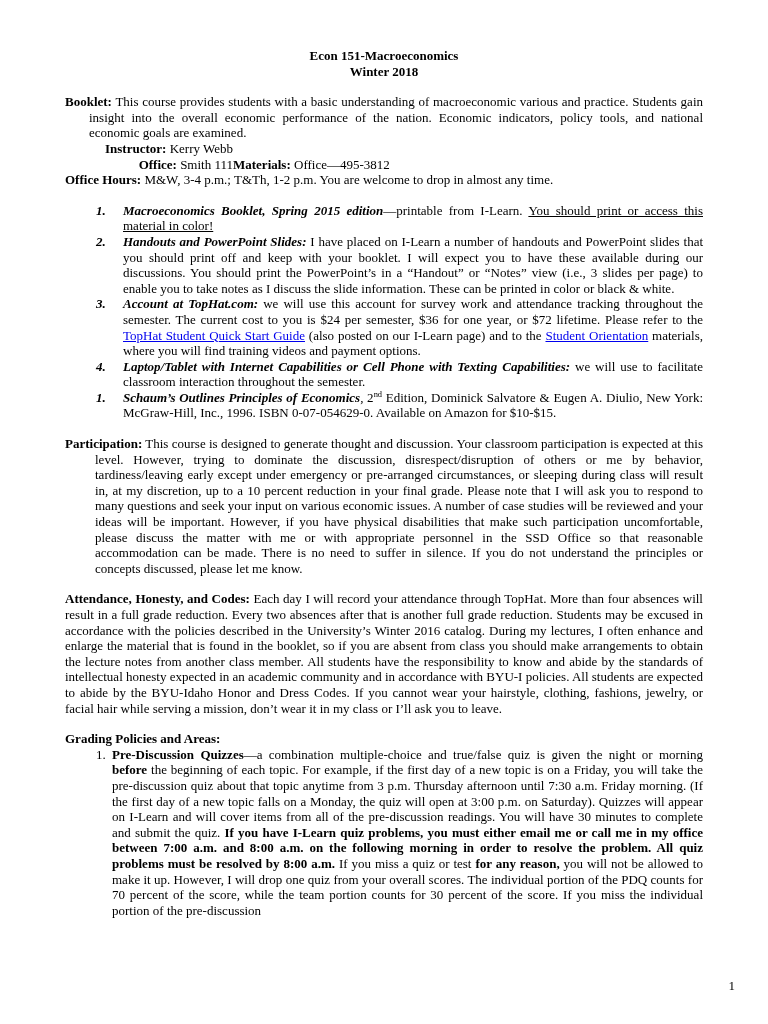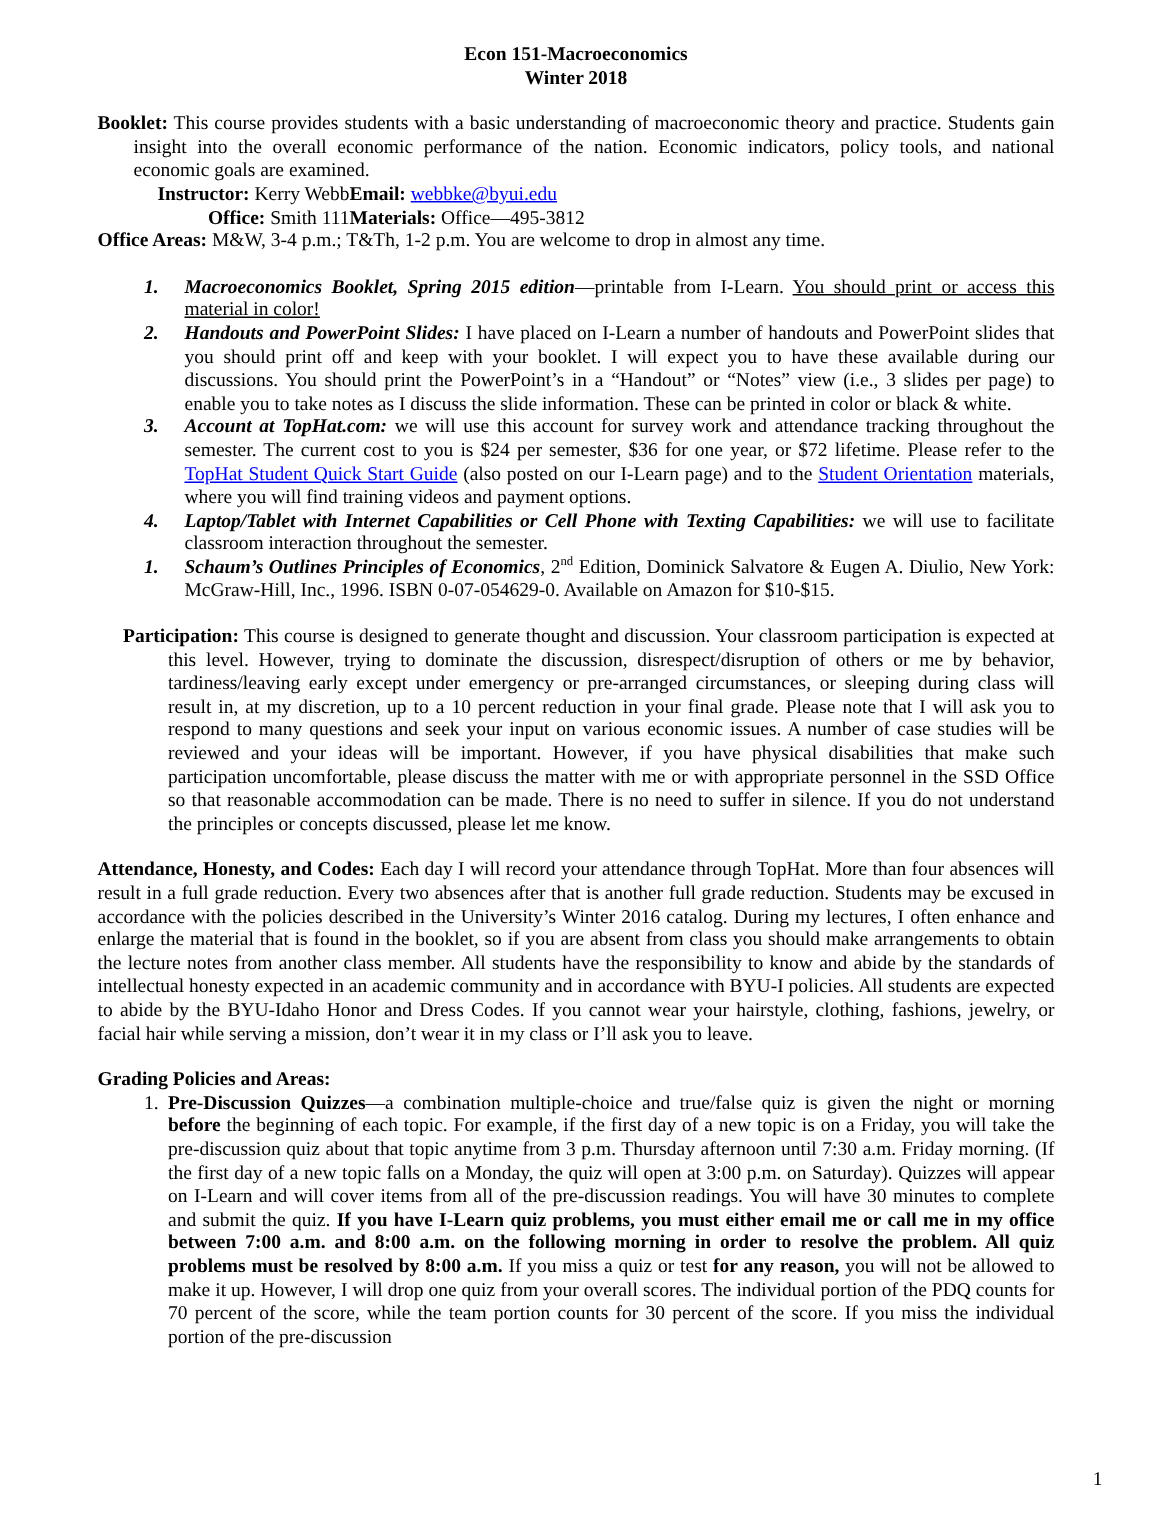--- a/index.html
+++ b/index.html
@@ -7,28 +7,28 @@
   .page {
     position: relative;
     width: 768px;
     height: 1024px;
     margin: 0 auto;
     background: #ffffff;
     color: #000000;
     font-family: "Liberation Serif", "DejaVu Serif", serif;
     font-size: 13px;
     line-height: 1.2;
-    padding: 28px 65px 0 65px;
+    padding: 48px 65px 0 65px;
     overflow: hidden;
   }
   .title { text-align: center; font-weight: bold; }
   .para { }
   .justify { text-align: justify; }
   .hang24 { padding-left: 24px; text-indent: -24px; }
-  .hang30 { padding-left: 30px; text-indent: -30px; margin-left: 17px; }
+  .hang30 { padding-left: 30px; text-indent: -30px; }
   .spacer { height: 15px; }
   .tabline { display: flex; }
   .tab-left { flex: none; width: 168px; text-align: right; }
   .tab-right { flex: 1; }
   .li { display: flex; margin-left: 31px; }
   .li .num { flex: none; }
   .list-a .num { width: 27px; }
   .list-b .num { width: 16px; }
   .li .libody { flex: 1; text-align: justify; }
   .b { font-weight: bold; }
@@ -39,30 +39,29 @@
   .page-number { position: absolute; right: 33px; bottom: 30px; }
 </style>
 </head>
 <body>
 
 <div class="page">
   <div class="title">Econ 151-Macroeconomics</div>
   <div class="title">Winter 2018</div>
   <div id="doc-body">
       <div class="spacer"></div>
-      <div class="para justify hang24"><span class="b">Booklet:</span><span>  This course provides students with a basic understanding of macroeconomic theory and practice.  Students gain insight into the overall economic performance of the nation.  Economic indicators, policy tools, and national economic goals are examined.</span></div>
+      <div class="para justify hang24"><span class="b">Booklet:</span><span>  This course provides students with a basic understanding of macroeconomic various and practice.  Students gain insight into the overall economic performance of the nation.  Economic indicators, policy tools, and national economic goals are examined.</span></div>
       <div class="tabline">
         <span class="tab-left"><span class="b">Instructor:</span><span>  Kerry Webb</span></span>
-        <span class="tab-right"><span class="b">Email:</span><span> </span><a href="#" class="link">webbke@byui.edu</a></span>
       </div>
       <div class="tabline">
         <span class="tab-left"><span class="b">Office:</span><span>  Smith 111</span></span>
         <span class="tab-right"><span class="b">Materials:</span><span>  Office—495-3812</span></span>
       </div>
-      <div class="para"><span class="b">Office Areas:</span><span> M&amp;W, 3-4 p.m.; T&amp;Th, 1-2 p.m.  You are welcome to drop in almost any time.</span></div>
+      <div class="para"><span class="b">Office Hours:</span><span> M&amp;W, 3-4 p.m.; T&amp;Th, 1-2 p.m.  You are welcome to drop in almost any time.</span></div>
       <div class="spacer"></div>
       <div class="li list-a">
         <span class="num b i">1.</span>
         <span class="libody"><span class="b i">Macroeconomics Booklet, Spring 2015 edition</span><span>—printable from I-Learn.  </span><span class="u">You should print or access this material in color!</span></span>
       </div>
       <div class="li list-a">
         <span class="num b i">2.</span>
         <span class="libody"><span class="b i">Handouts and PowerPoint Slides:</span><span>  I have placed on I-Learn a number of handouts and PowerPoint slides that you should print off and keep with your booklet.  I will expect you to have these available during our discussions.  You should print the PowerPoint’s in a “Handout” or “Notes” view (i.e., 3 slides per page) to enable you to take notes as I discuss the slide information.  These can be printed in color or black &amp; white.</span></span>
       </div>
       <div class="li list-a">

